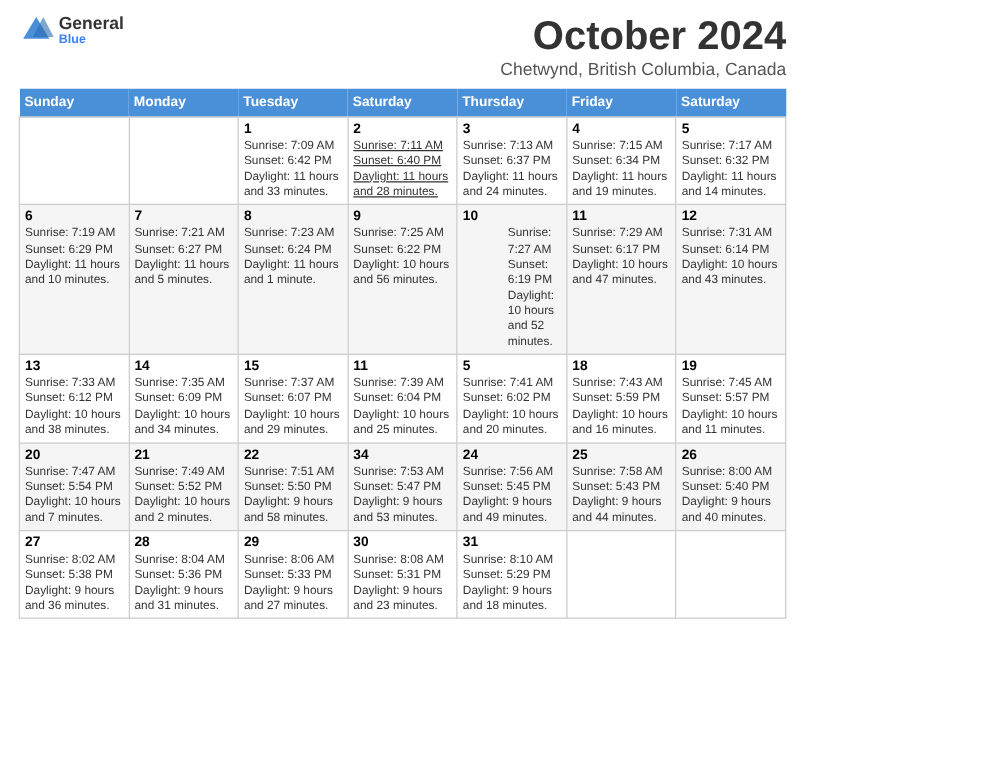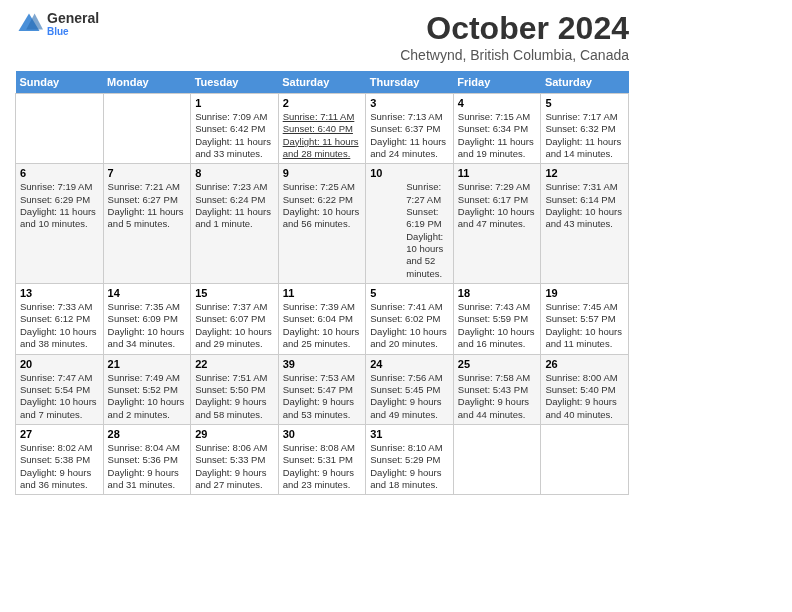--- a/index.html
+++ b/index.html
@@ -285,21 +285,21 @@
 and 2 minutes.</div>
           </td>
           <td>
             <div class="day-number">22</div>
             <div class="day-info" style="white-space: pre-line;">Sunrise: 7:51 AM
 Sunset: 5:50 PM
 Daylight: 9 hours
 and 58 minutes.</div>
           </td>
           <td>
-            <div class="day-number">39</div>
+            <div class="day-number">34</div>
             <div class="day-info" style="white-space: pre-line;">Sunrise: 7:53 AM
 Sunset: 5:47 PM
 Daylight: 9 hours
 and 53 minutes.</div>
           </td>
           <td>
             <div class="day-number">24</div>
             <div class="day-info" style="white-space: pre-line;">Sunrise: 7:56 AM
 Sunset: 5:45 PM
 Daylight: 9 hours

